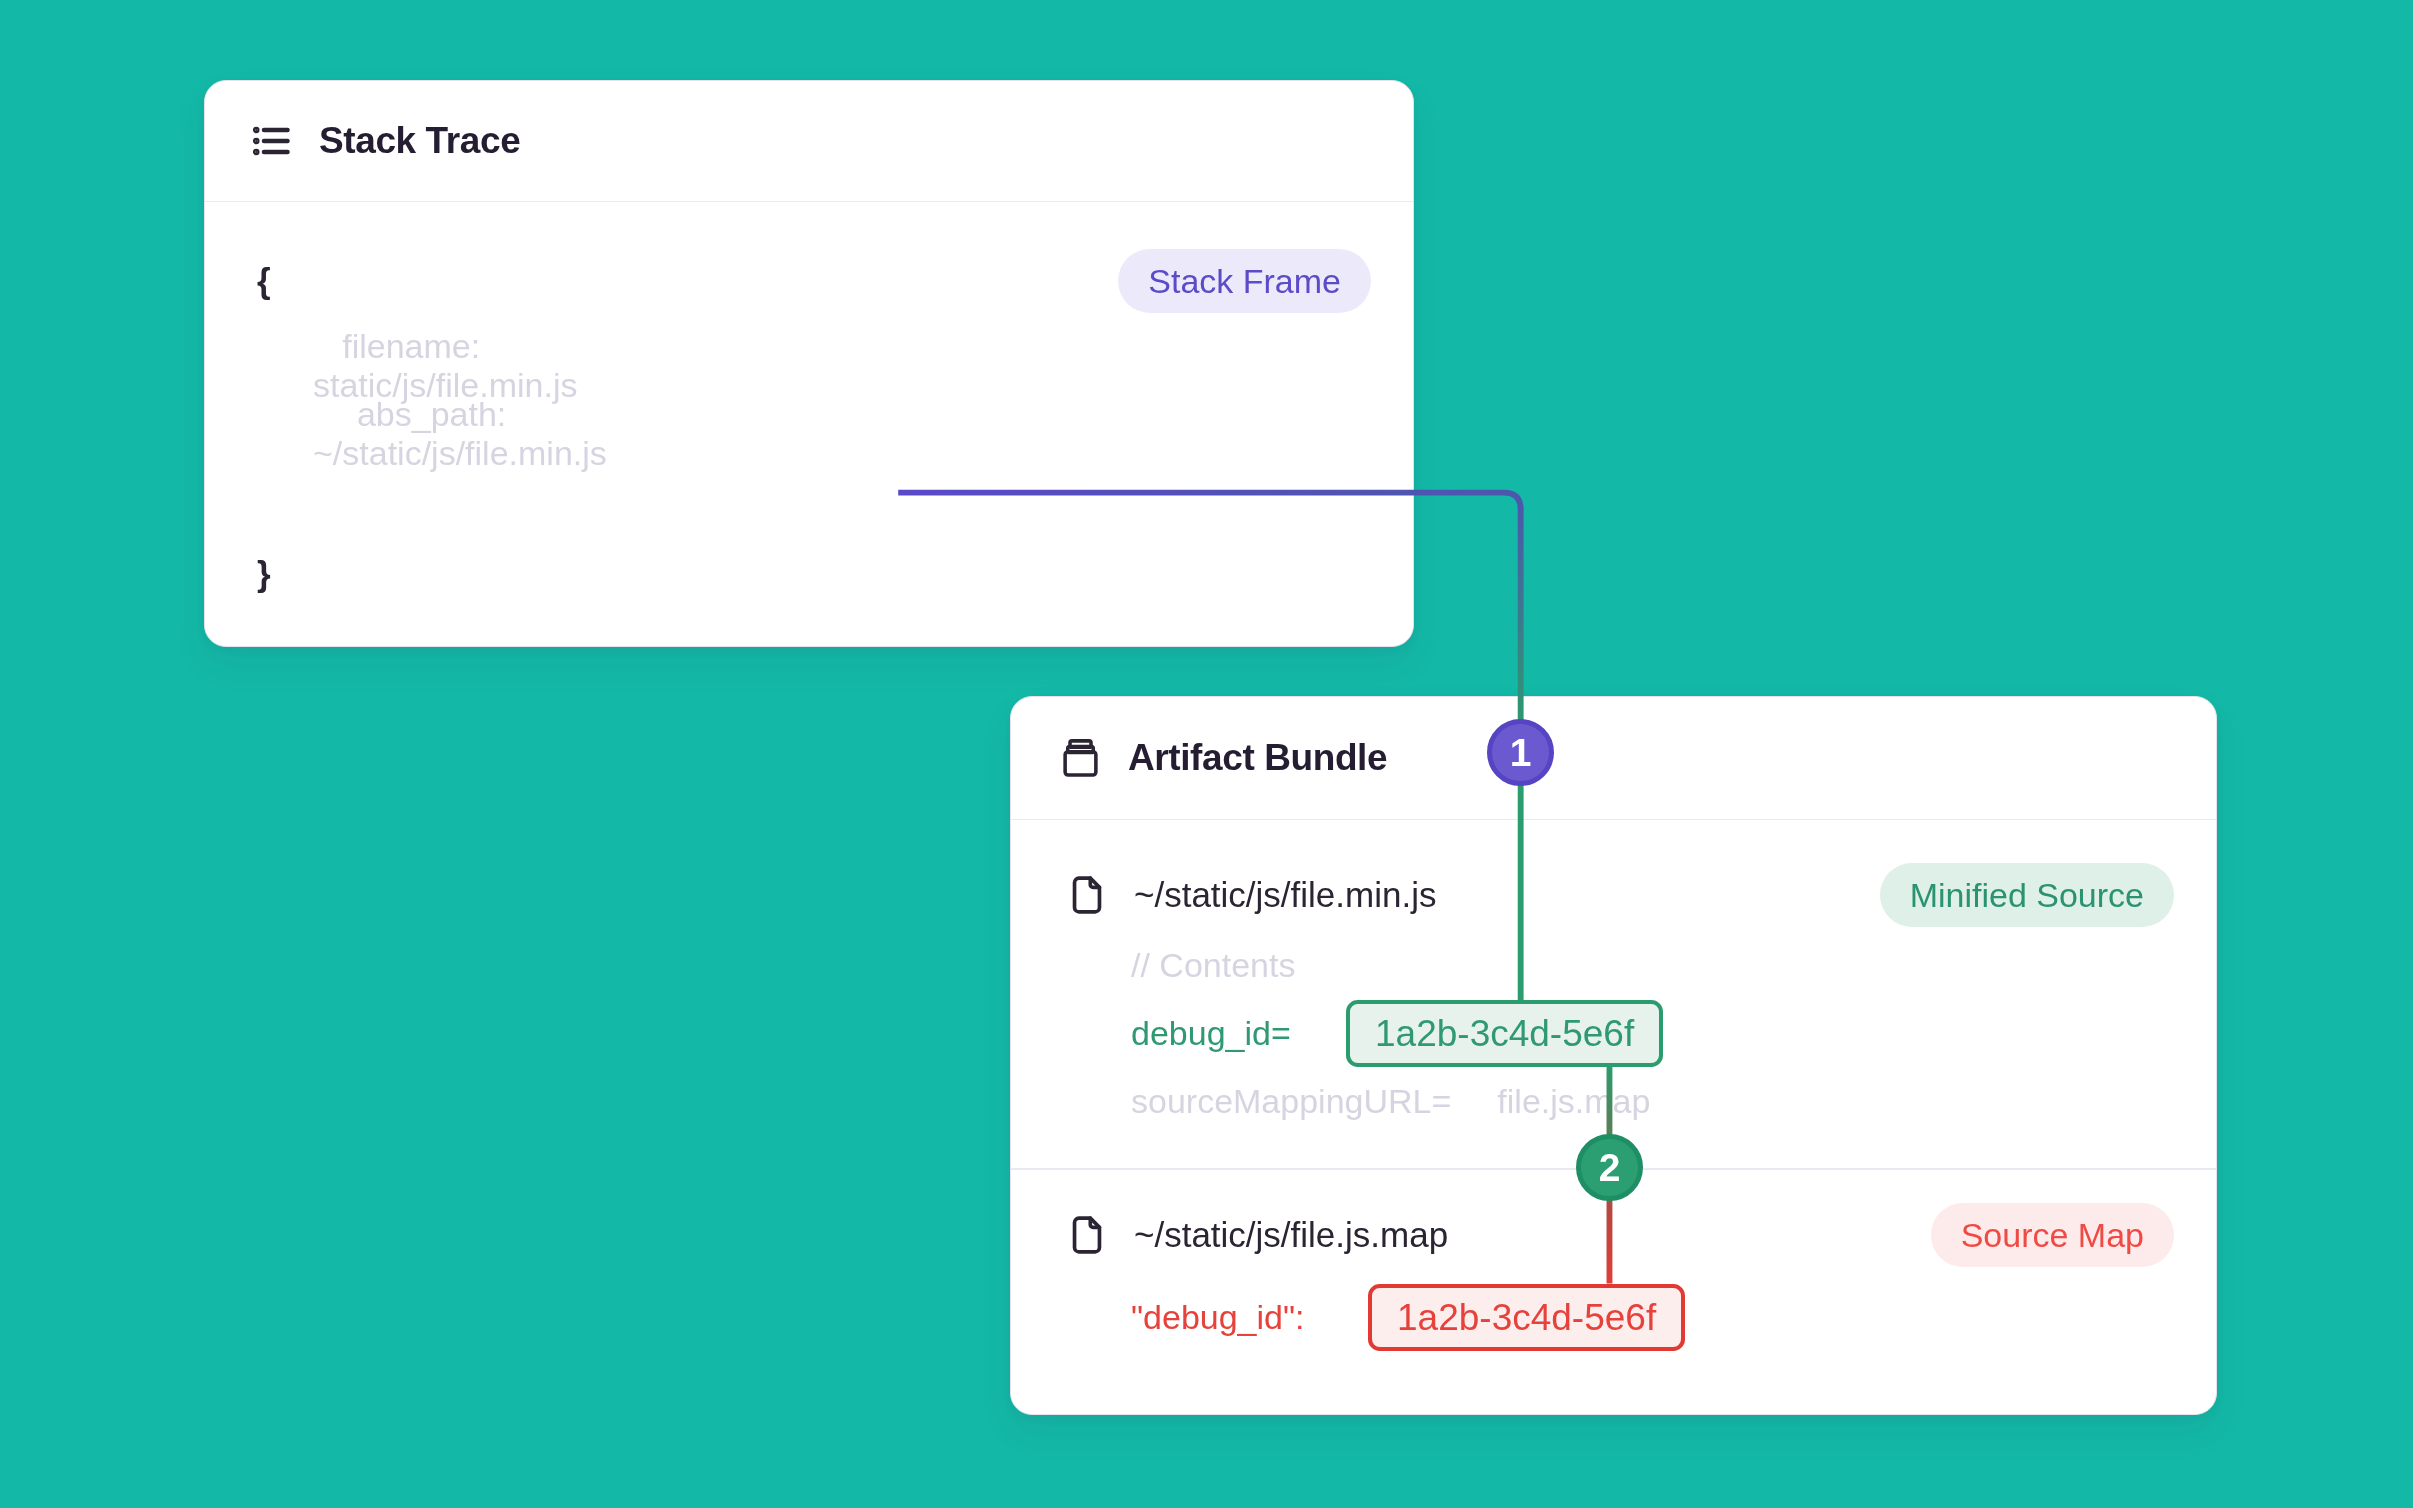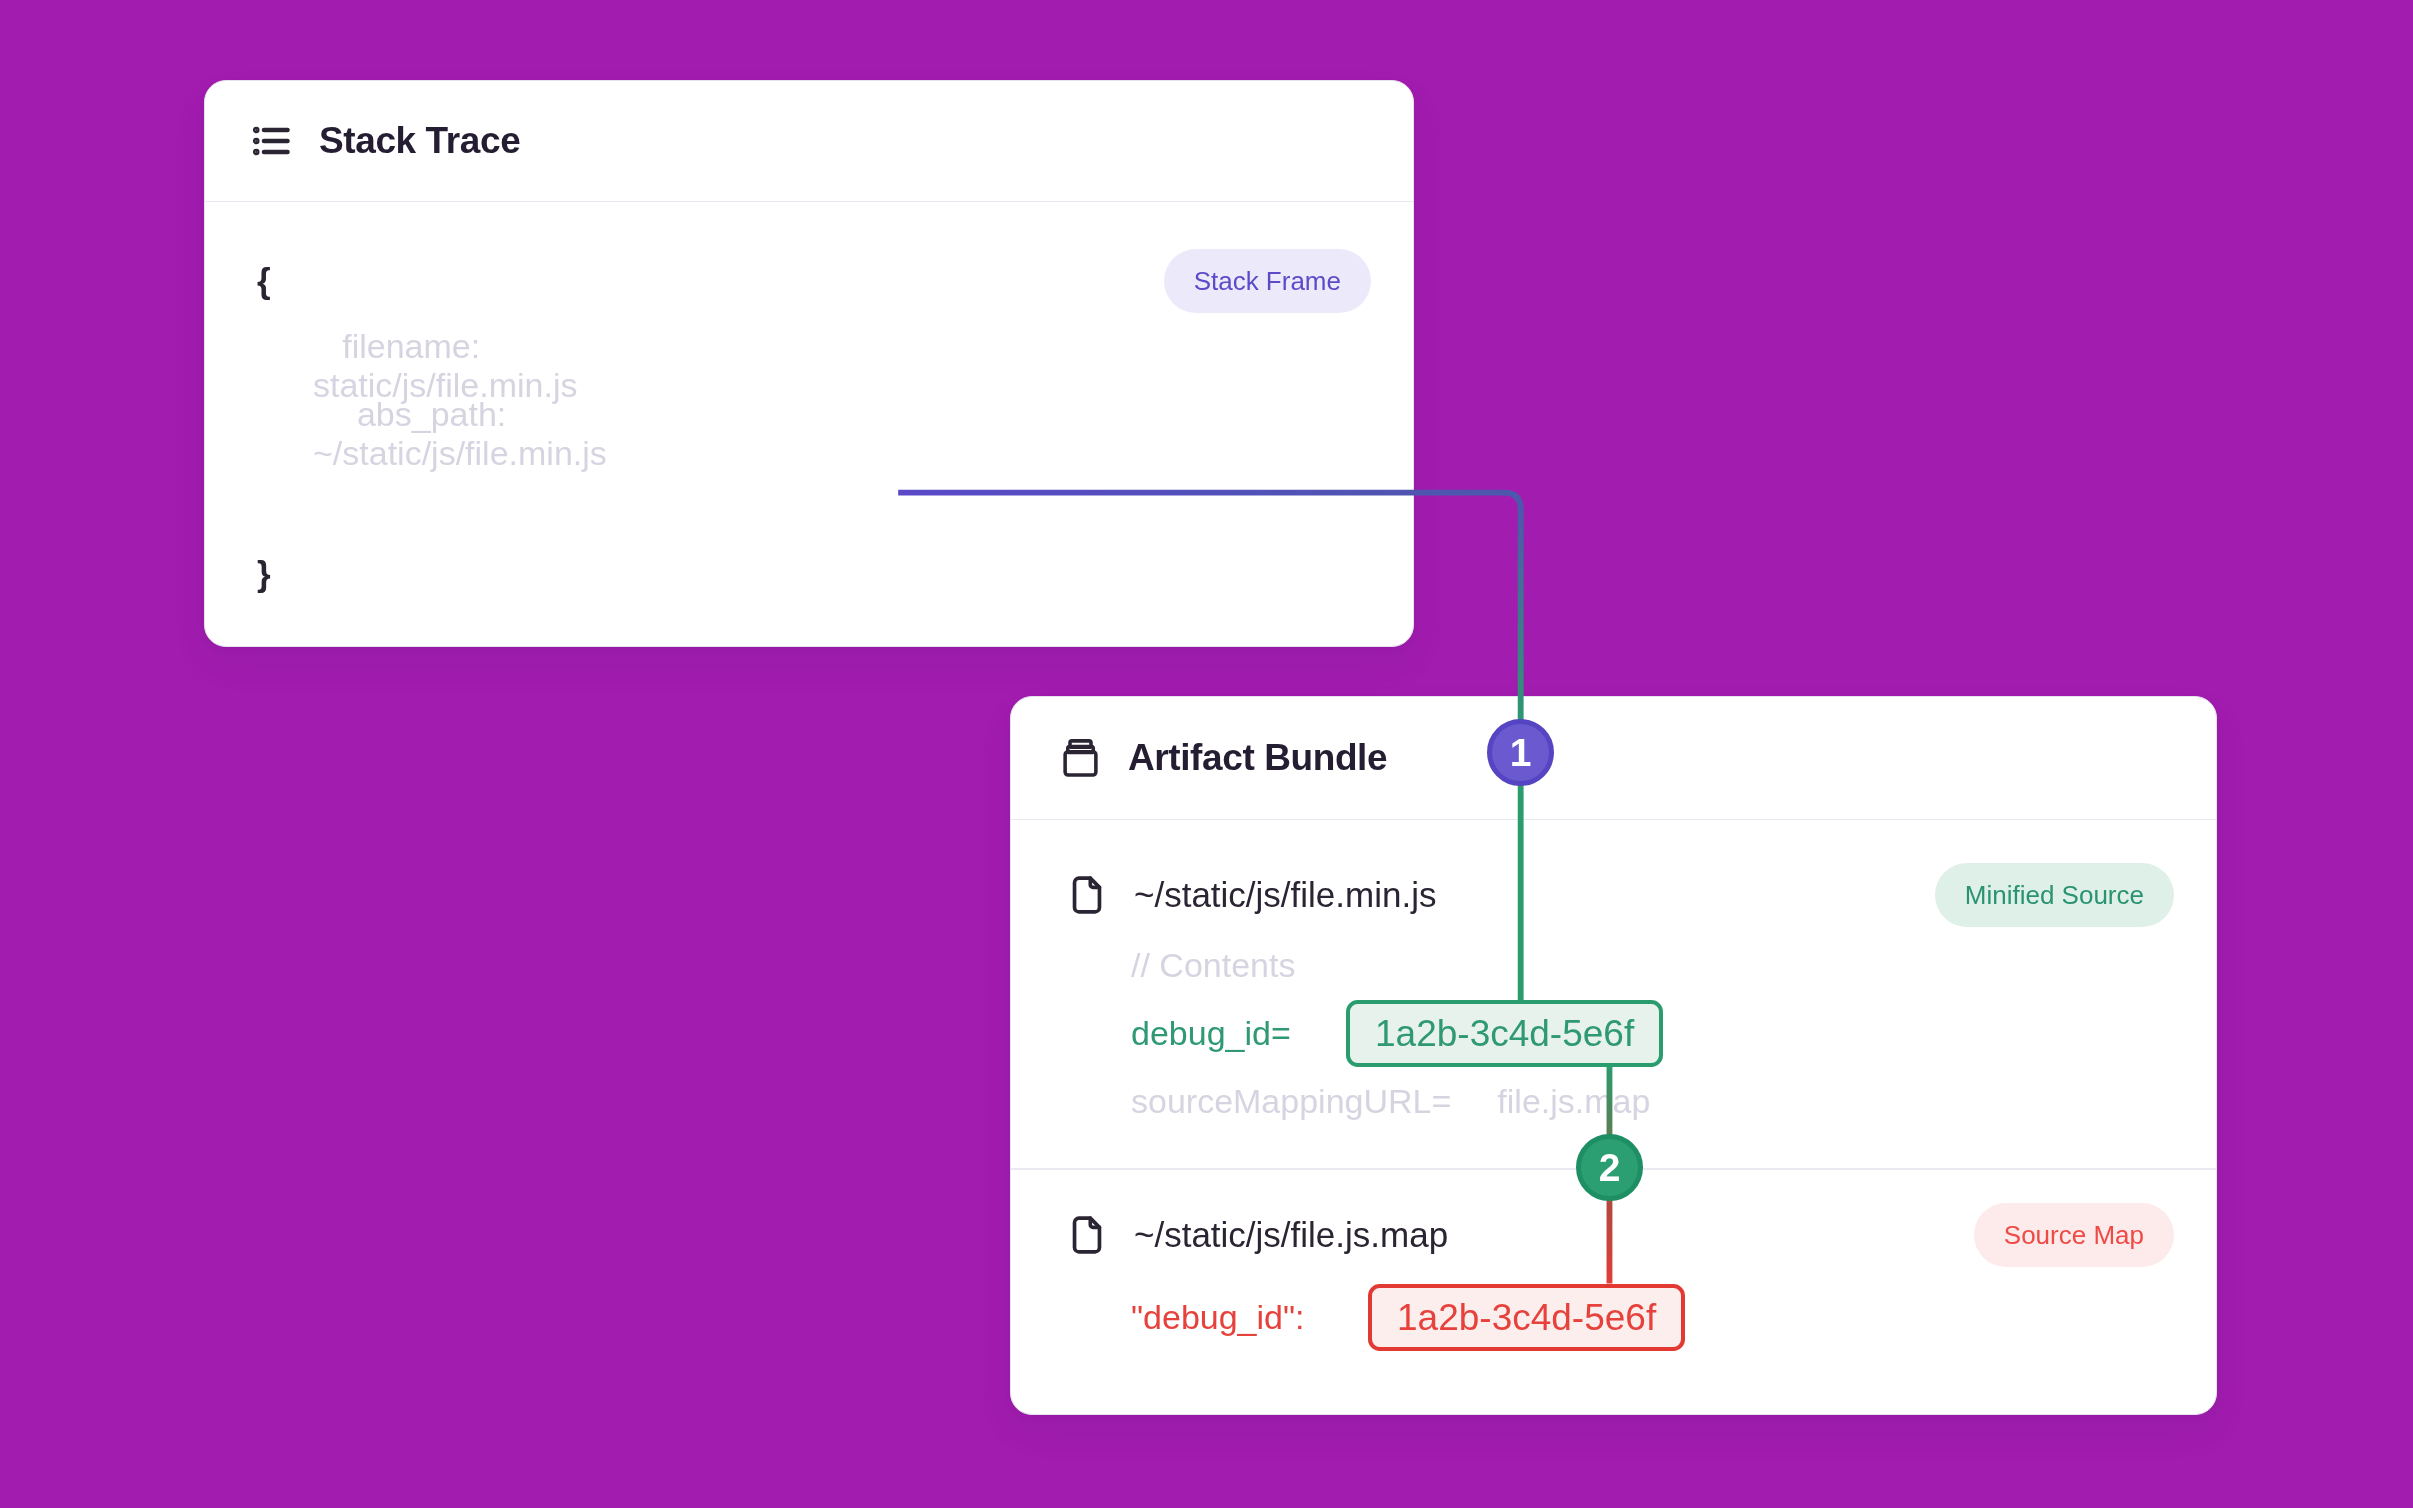--- a/index.html
+++ b/index.html
@@ -1,18 +1,18 @@
 <!DOCTYPE html>
 <html style="font-size:13.4px"><head>
 <meta charset="utf-8">
 <style>
   html,body{margin:0;padding:0;background:#f5f5f8;}
   #canvas{
     position:relative;width:2413px;height:1508px;overflow:hidden;
-    background:#a21caf;
+    background:#14b8a6;
     font-family:"Liberation Sans","DejaVu Sans",sans-serif;
     color:#2b2433;
   }
   .card{
     position:absolute;background:#ffffff;border:1.7px solid #e5e2ed;
     border-radius:22px;
     box-shadow:0 3.4px 8.4px rgba(40,28,80,.04),0 17px 37px rgba(40,28,80,.06);
     z-index:1;
   }
   .card-header{
@@ -28,21 +28,21 @@
   .valbox{
     display:flex;align-items:center;justify-content:center;
     height:67px;border-radius:11.7px;padding:0 25px;
     font-size:37px;font-weight:500;box-sizing:border-box;
   }
   .valbox.purple{border:4.2px solid #5b4bc9;background:#efecfb;color:#5b4bc9;}
   .valbox.green {border:4.2px solid #2b9c6e;background:#e7f2ec;color:#2f9973;}
   .valbox.red   {border:4.2px solid #e23a33;background:#fdeeee;color:#e6423b;}
   .badge{
     position:absolute;display:flex;align-items:center;justify-content:center;
-    height:64px;border-radius:32px;padding:0 30px;font-size:26px;font-weight:400;
+    height:64px;border-radius:32px;padding:0 30px;font-size:34px;font-weight:400;
   }
   .badge.lavender{background:#eceafa;color:#5b4bc9;}
   .badge.mint    {background:#dff0e8;color:#2a9372;}
   .badge.pink    {background:#fdeaea;color:#ef4a43;}
   .file-row{position:absolute;display:flex;align-items:center;gap:25px;height:67px;}
   .file-name{font-size:35px;font-weight:500;color:#2b2433;}
   .divider{position:absolute;left:0;right:0;height:1.7px;background:#eae8f1;}
   .num-circle{
     position:absolute;width:67px;height:67px;border-radius:50%;
     box-sizing:border-box;display:flex;align-items:center;justify-content:center;

